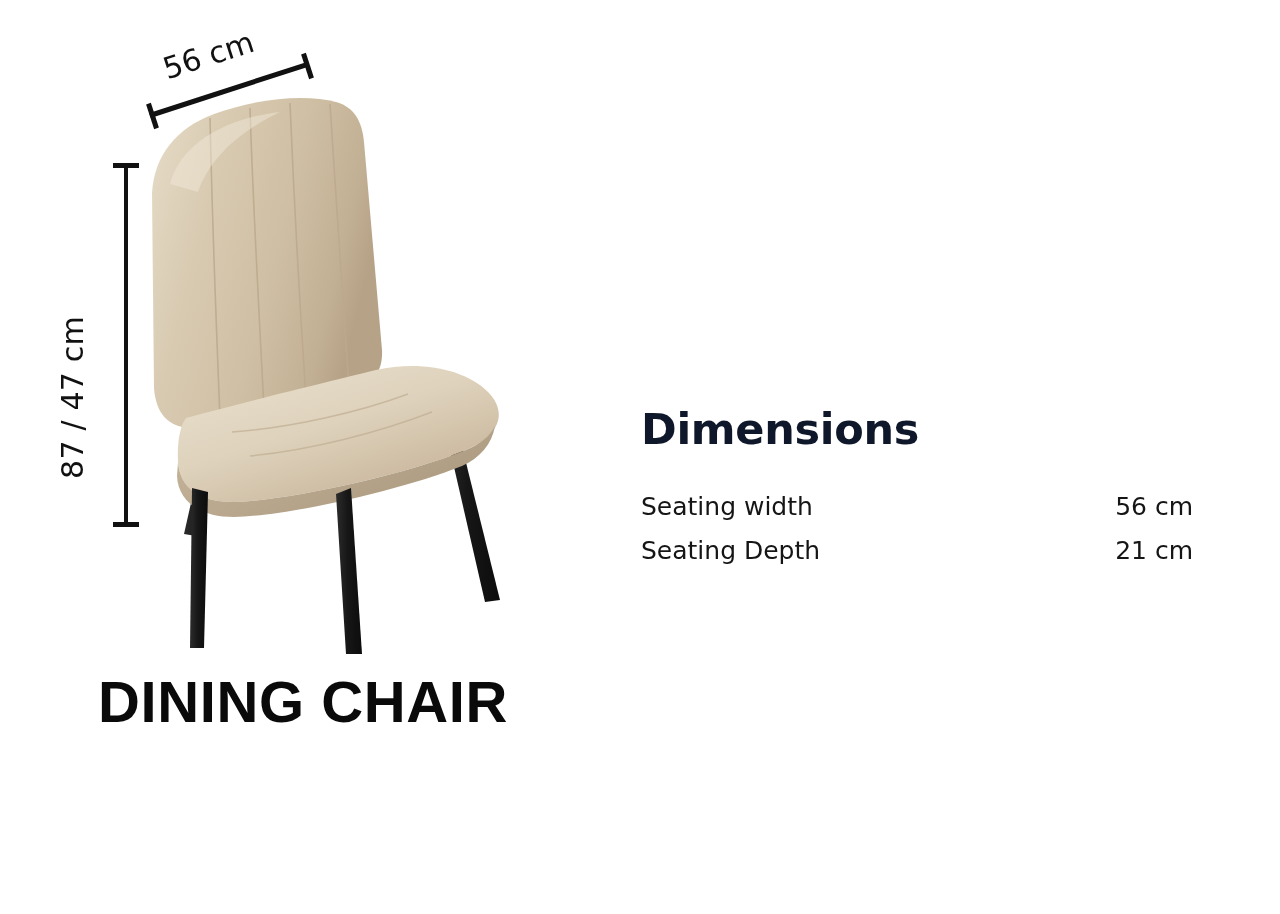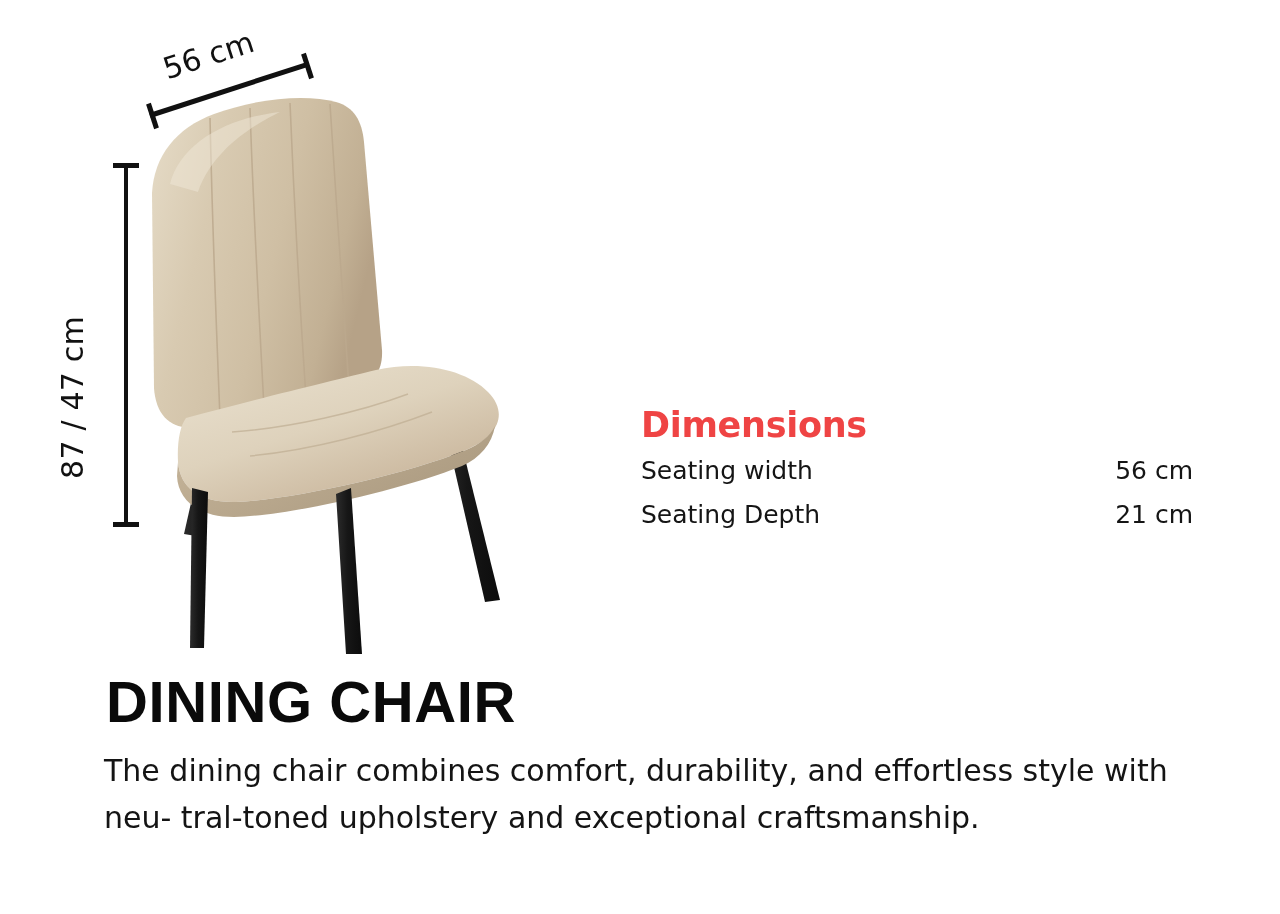--- a/index.html
+++ b/index.html
@@ -119,25 +119,25 @@
   }
 
   
   #dimensions-block {
     position: absolute;
     left: 641px;
     top: 406px;
     width: 552px;
   }
   #dimensions-heading {
-    font-size: 35px;
+    font-size: 43px;
     font-weight: bold;
     letter-spacing: -0.3px;
-    color: #ef4444;
-    margin: 0 0 4px 0;
+    color: #0f172a;
+    margin: 0 0 32px 0;
     line-height: 1.1;
   }
   #dimensions-table {
     width: 100%;
     border-collapse: collapse;
   }
   #dimensions-table td {
     padding: 0;
     font-size: 25px;
     line-height: 1.76;
@@ -149,21 +149,21 @@
     text-align: left;
     margin-left: 39px;
   }
   #dimensions-table td.spec-value {
     text-align: right;
   }
 
   
   #product-title {
     position: absolute;
-    left: 106px;
+    left: 98px;
     top: 670px;
     font-size: 58px;
     font-weight: bold;
     letter-spacing: 0.6px;
     color: #0a0a0a;
     line-height: 1.1;
     margin: 0;
     font-family: "Liberation Sans", sans-serif;
   }
   #product-description {
@@ -291,15 +291,14 @@
         <tr>
           <td class="spec-label">Seating Depth</td>
           <td class="spec-value">21 cm</td>
         </tr>
       </tbody>
     </table>
   </div>
 
   <h1 id="product-title">DINING CHAIR</h1>
 
-  <p id="product-description">The dining chair combines comfort, durability, and effortless style with neu- tral-toned upholstery and exceptional craftsmanship.</p>
 
 </div>
 
 </body></html>

